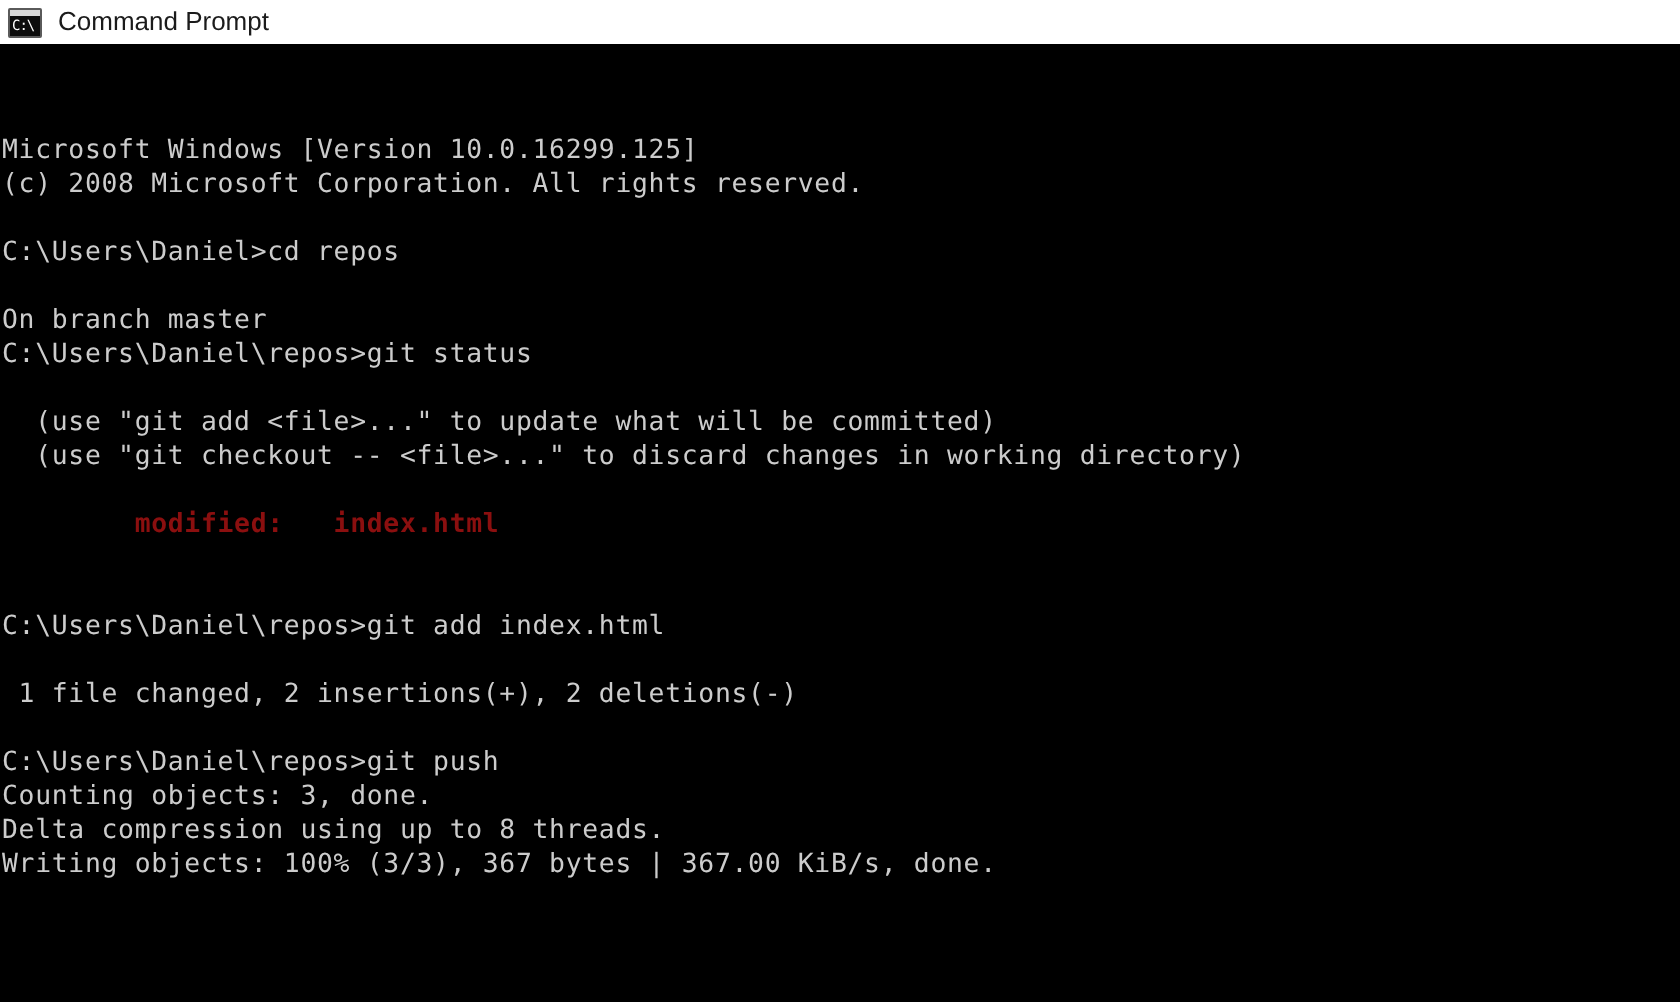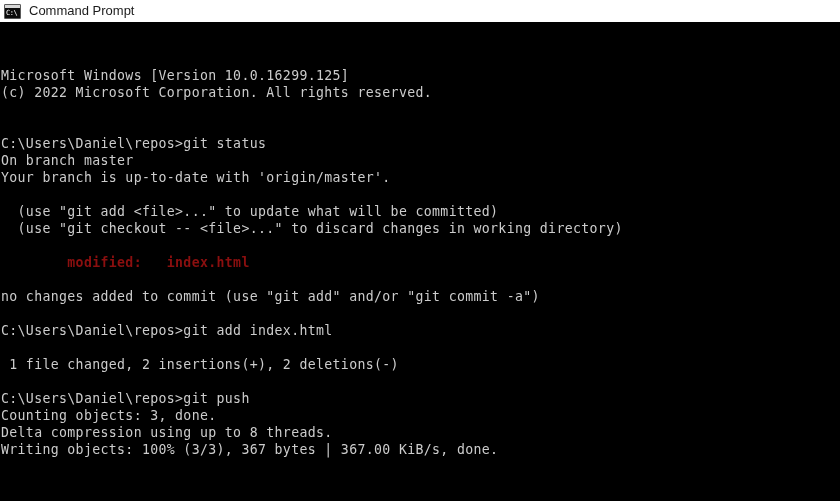--- a/index.html
+++ b/index.html
@@ -113,33 +113,32 @@
     <div id="app-icon">
       <div class="bar"></div>
       <div class="glyph">C:\</div>
     </div>
     <div id="titlebar-text">Command Prompt</div>
   </div>
 
   <div id="console">
     <div id="console-lines">
         <div class="line">Microsoft Windows [Version 10.0.16299.125]</div>
-        <div class="line">(c) 2022 Microsoft Corporation. All rights reserved.</div>
+        <div class="line">(c) 2008 Microsoft Corporation. All rights reserved.</div>
         <div class="line blank">&nbsp;</div>
+        <div class="line">C:\Users\Daniel&gt;cd repos</div>
         <div class="line blank">&nbsp;</div>
+        <div class="line">On branch master</div>
         <div class="line">C:\Users\Daniel\repos&gt;git status</div>
-        <div class="line">On branch master</div>
-        <div class="line">Your branch is up-to-date with 'origin/master'.</div>
         <div class="line blank">&nbsp;</div>
         <div class="line">  (use "git add &lt;file&gt;..." to update what will be committed)</div>
         <div class="line">  (use "git checkout -- &lt;file&gt;..." to discard changes in working directory)</div>
         <div class="line blank">&nbsp;</div>
         <div class="line red">        modified:   index.html</div>
         <div class="line blank">&nbsp;</div>
-        <div class="line">no changes added to commit (use "git add" and/or "git commit -a")</div>
         <div class="line blank">&nbsp;</div>
         <div class="line">C:\Users\Daniel\repos&gt;git add index.html</div>
         <div class="line blank">&nbsp;</div>
         <div class="line"> 1 file changed, 2 insertions(+), 2 deletions(-)</div>
         <div class="line blank">&nbsp;</div>
         <div class="line">C:\Users\Daniel\repos&gt;git push</div>
         <div class="line">Counting objects: 3, done.</div>
         <div class="line">Delta compression using up to 8 threads.</div>
         <div class="line">Writing objects: 100% (3/3), 367 bytes | 367.00 KiB/s, done.</div>
       </div>

